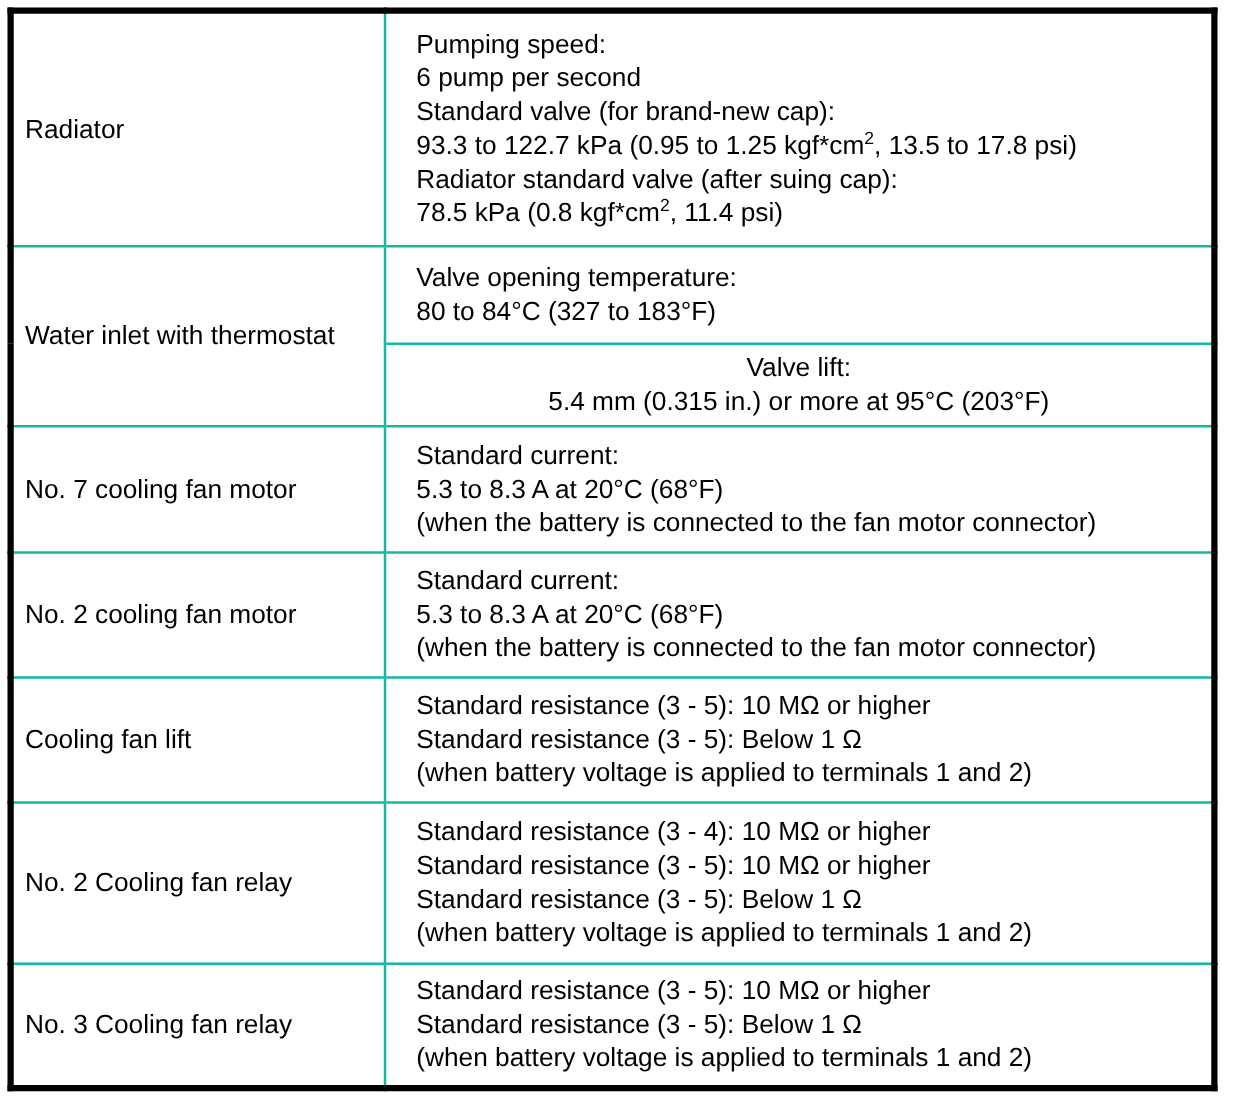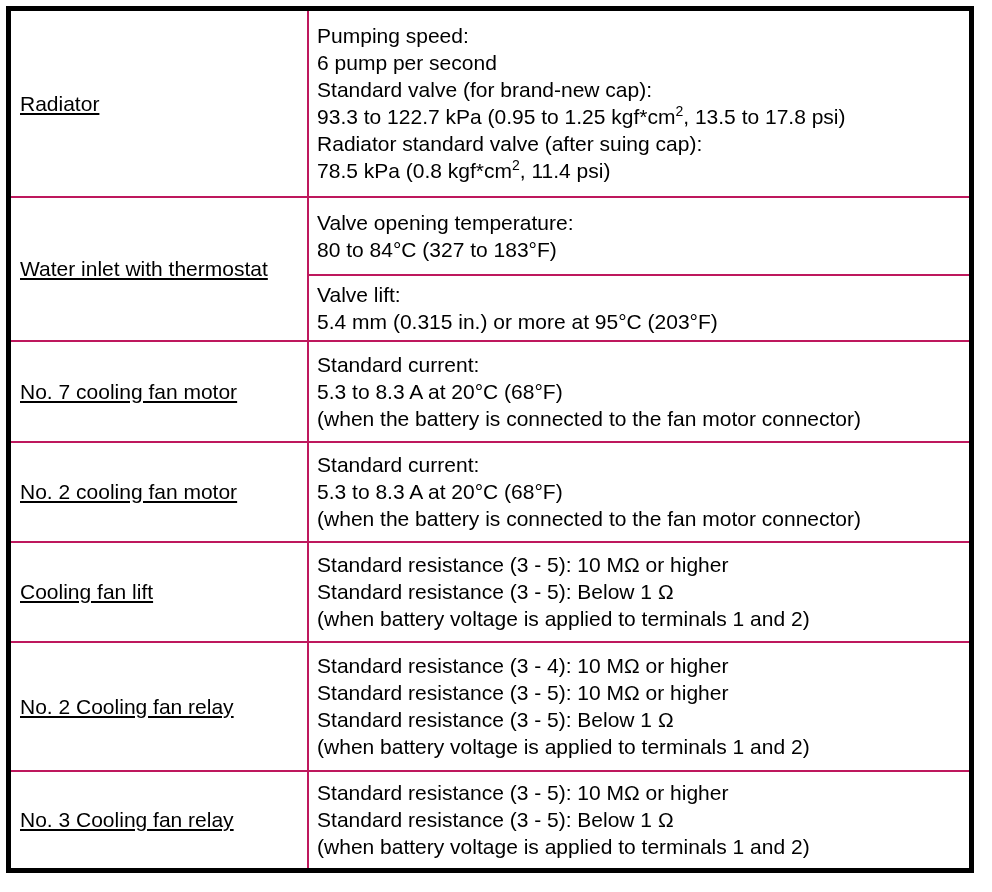--- a/index.html
+++ b/index.html
@@ -21,38 +21,38 @@
   table.spec-table {
     border-collapse: collapse;
     table-layout: fixed;
     width: 968px;
     border: 5px solid #000000;
     background: #ffffff;
   }
   col.c1 { width: 298px; }
   col.c2 { width: 660px; }
   td {
-    border: 2px solid #be185d;
+    border: 2px solid #14b8a6;
     font-size: 21px;
     line-height: 27px;
-    padding: 5px 8px;
+    padding: 5px 24px;
     vertical-align: middle;
     color: #000000;
     overflow: hidden;
   }
-  td.comp { padding-left: 9px; text-decoration: underline; }
+  td.comp { padding-left: 9px; }
   .line { white-space: nowrap; }
   sup.sq {
     font-size: 14px;
     line-height: 0;
     vertical-align: super;
   }
   tr.r1  { height: 188px; }
   tr.r2a { height: 78px; }
-  tr.r2b { height: 66px; }
+  tr.r2b { height: 66px; text-align: center; }
   tr.r3  { height: 101px; }
   tr.r4  { height: 100px; }
   tr.r5  { height: 100px; }
   tr.r6  { height: 129px; }
   tr.r7  { height: 100px; }
 </style>
 </head>
 <body>
 
 <div class="page">

